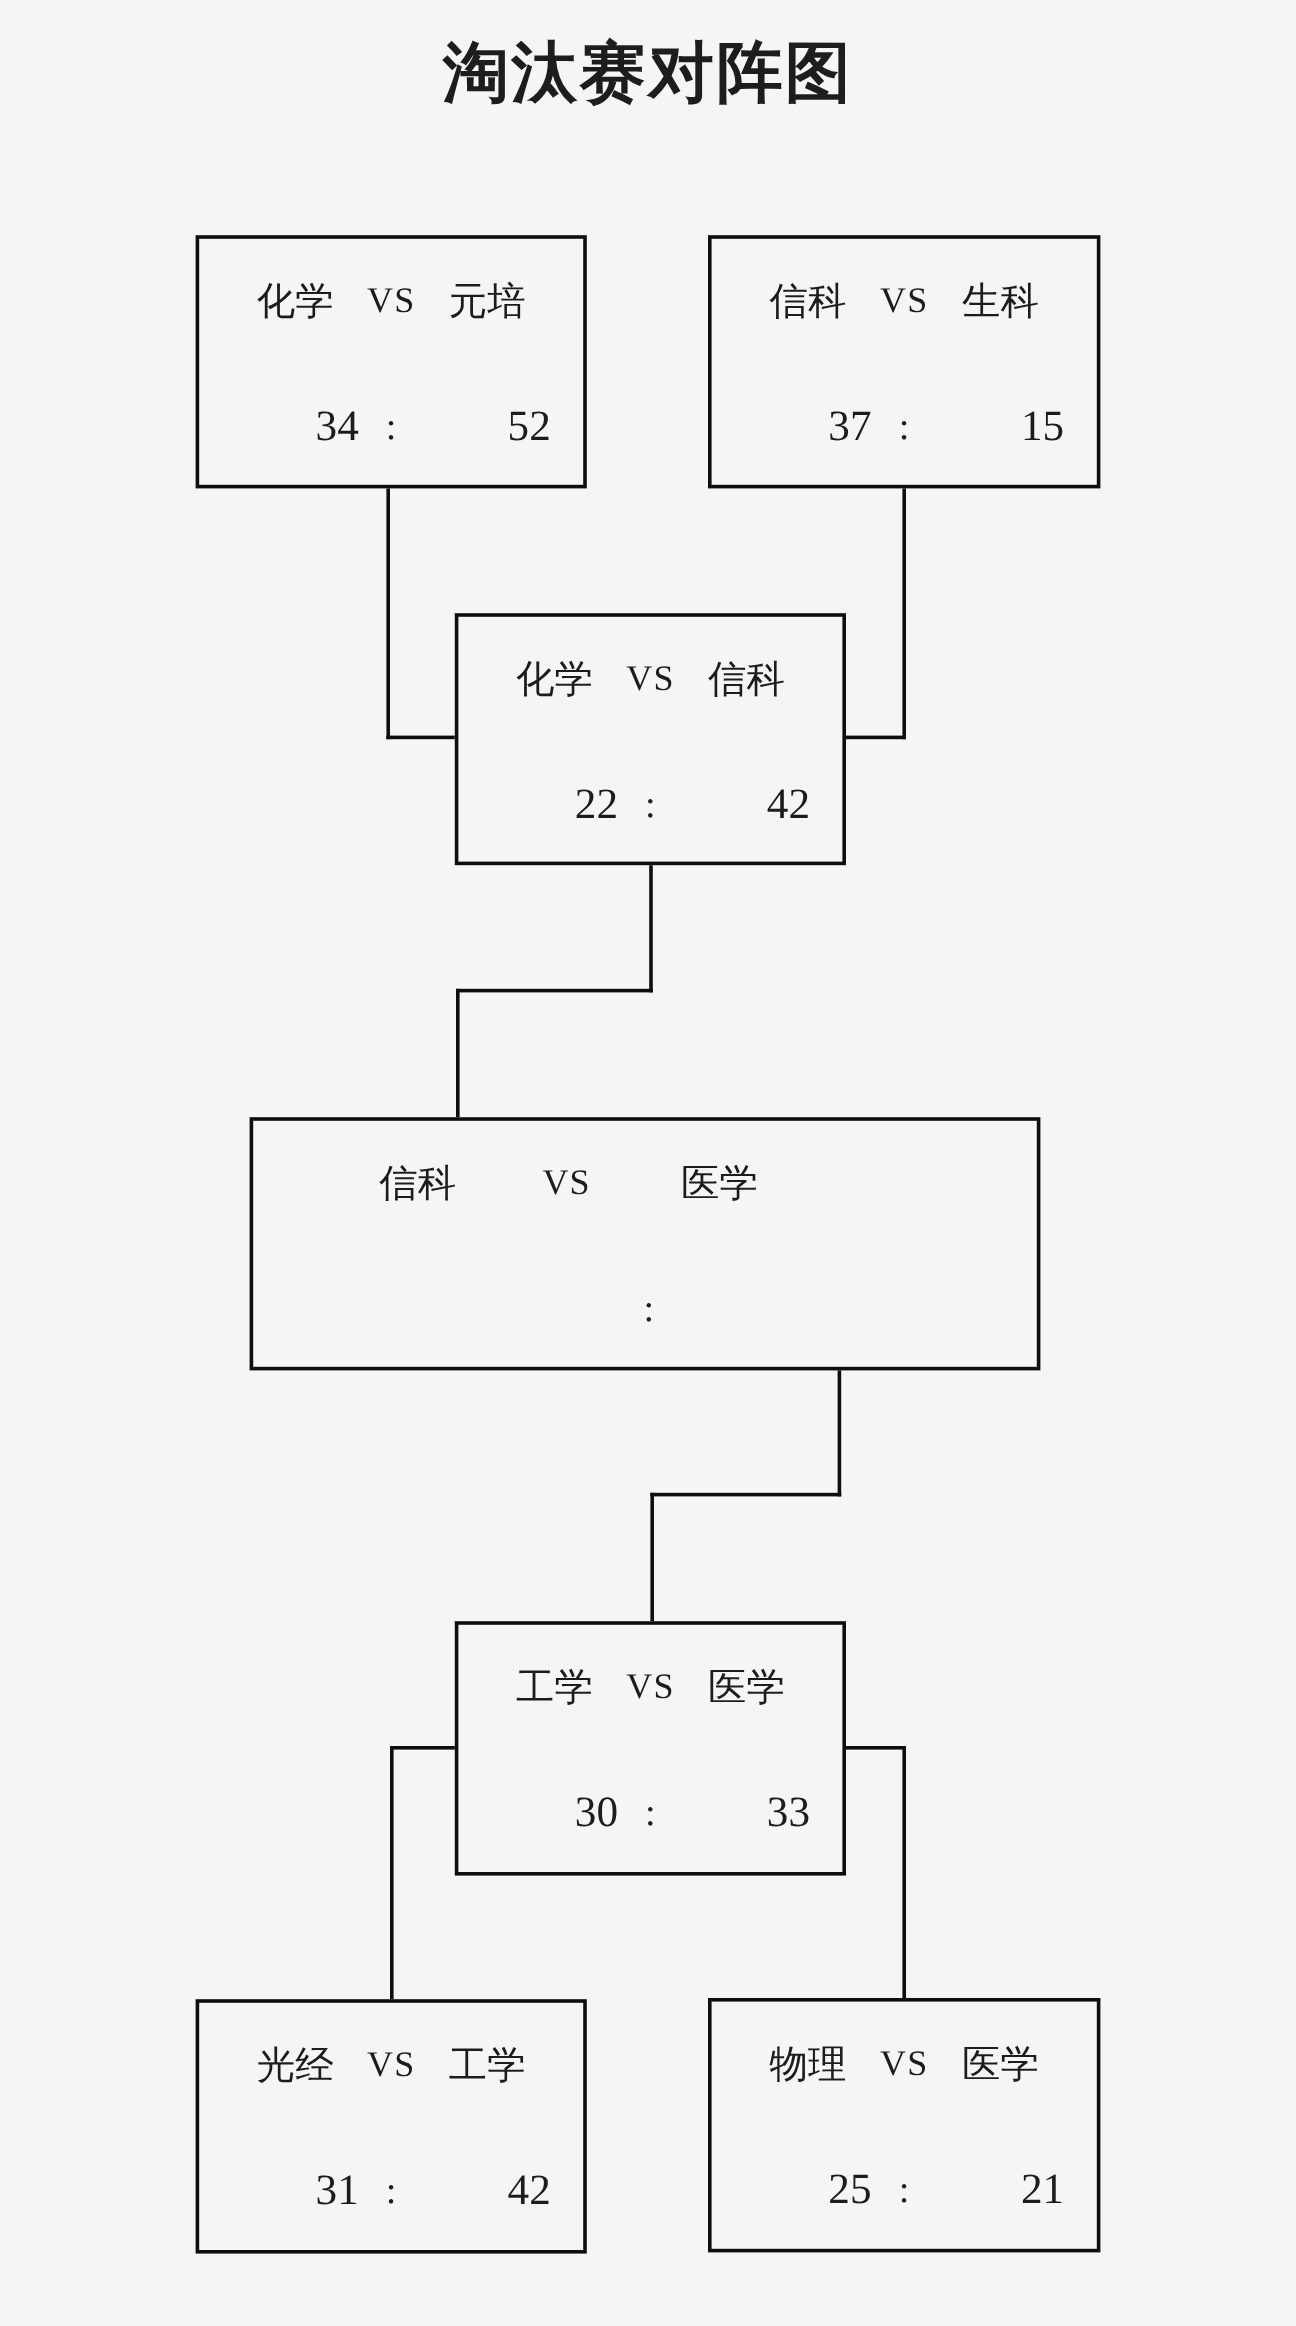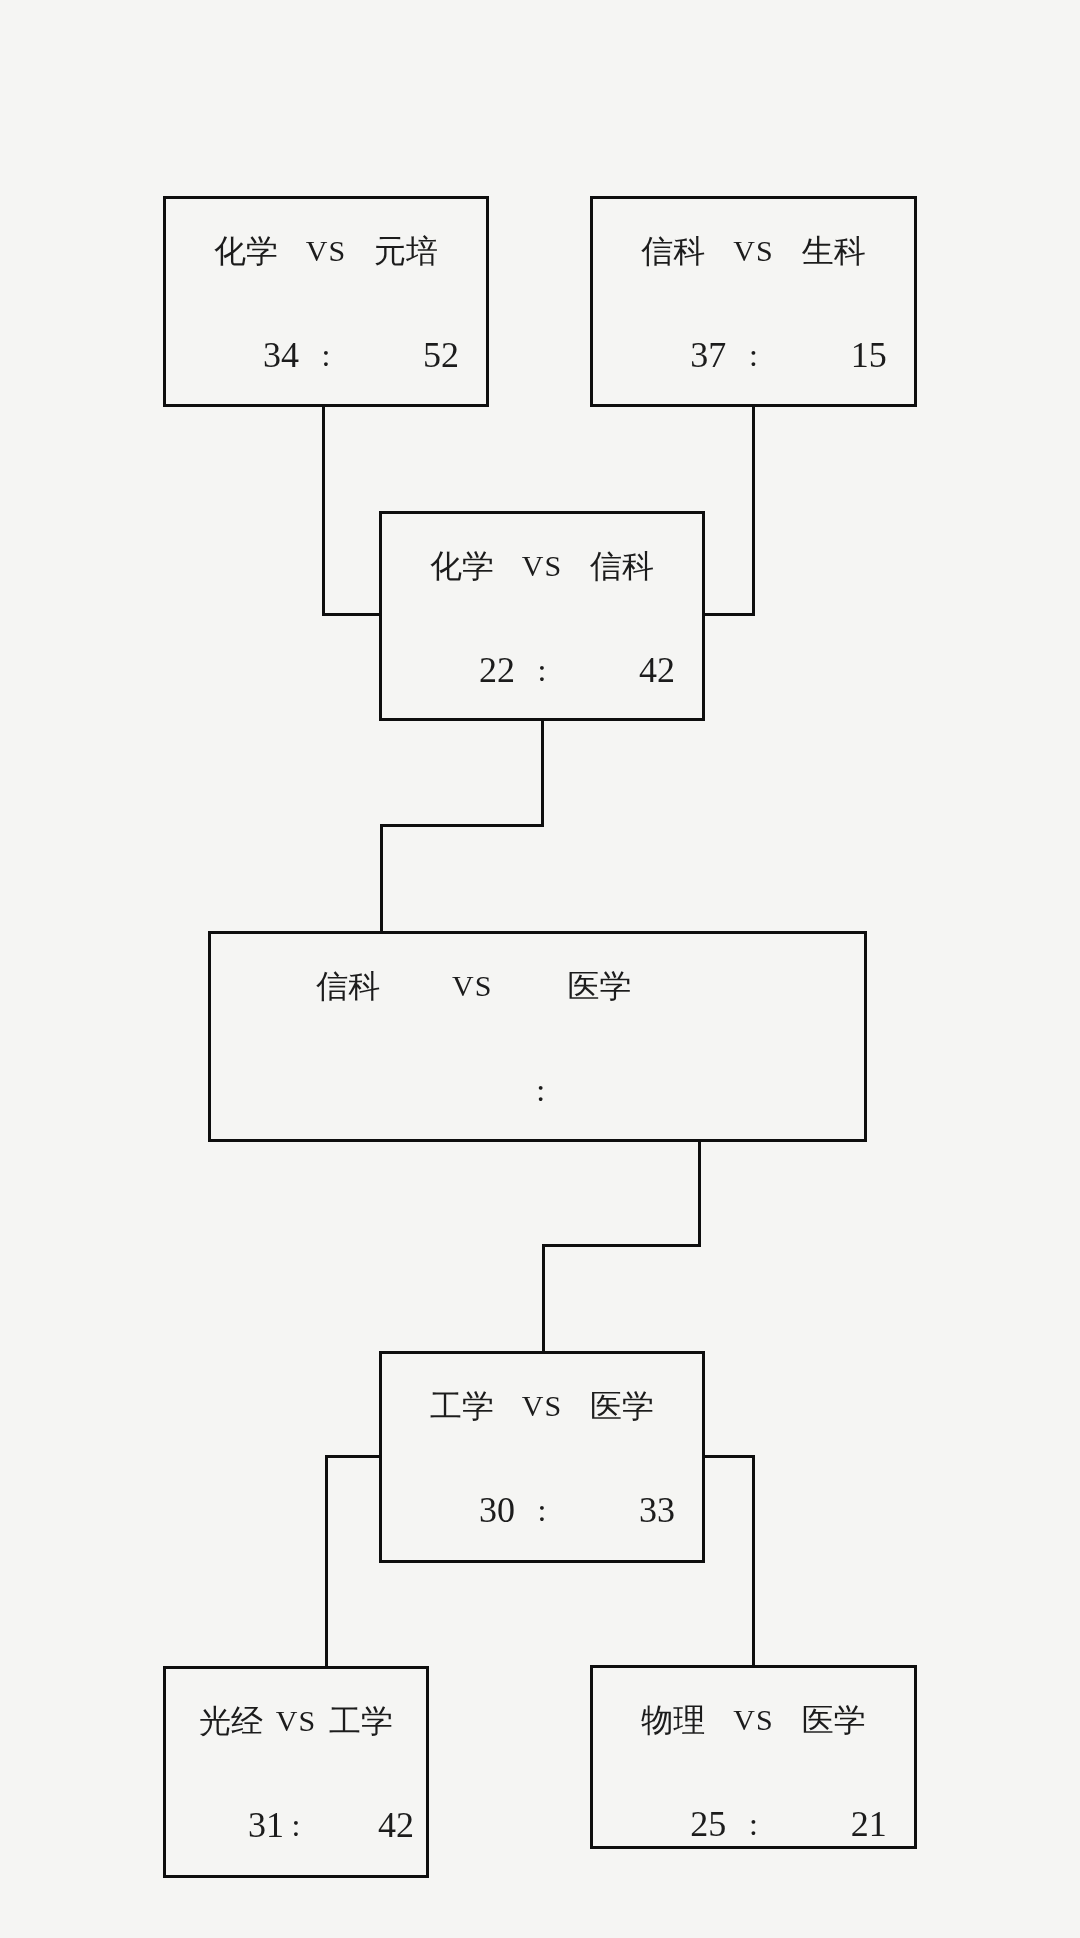--- a/index.html
+++ b/index.html
@@ -52,36 +52,37 @@
   .vs    { font-size: 30px; letter-spacing: 1px; }
   .score { font-size: 36px; margin-left: 35px; }
   .colon { font-size: 32px; }
 
   
   .b-tl    { left: 163px; top: 196px;  width: 326px; height: 211px; }
   .b-tr    { left: 590px; top: 196px;  width: 327px; height: 211px; }
   .b-sf1   { left: 379px; top: 511px;  width: 326px; height: 210px; }
   .b-final { left: 208px; top: 931px;  width: 659px; height: 211px; }
   .b-sf2   { left: 379px; top: 1351px; width: 326px; height: 212px; }
-  .b-bl    { left: 163px; top: 1666px; width: 266px; height: 212px; }
-  .b-br    { left: 590px; top: 1665px; width: 327px; height: 184px; }
+  .b-bl    { left: 163px; top: 1666px; width: 326px; height: 212px; }
+  .b-br    { left: 590px; top: 1665px; width: 327px; height: 212px; }
 
   
   .b-final .teams .p1  { left: 21%; }
   .b-final .teams .p2  { left: 40%; }
   .b-final .teams .p3  { left: 59.5%; }
   .b-final .scores .p2 { left: 50.5%; }
 
   .line { position: absolute; background: #0e0e0e; }
 </style>
 </head>
 <body>
 
 <div class="canvas">
 
+  <div class="title">淘汰赛对阵图</div>
 
   <div class="match-box b-tl">
     <div class="row teams">
       <span class="pos p1 team">化学</span>
       <span class="pos p2 vs">VS</span>
       <span class="pos p3 team">元培</span>
     </div>
     <div class="row scores">
       <span class="pos p1 score">34</span>
       <span class="pos p2 colon">:</span>

